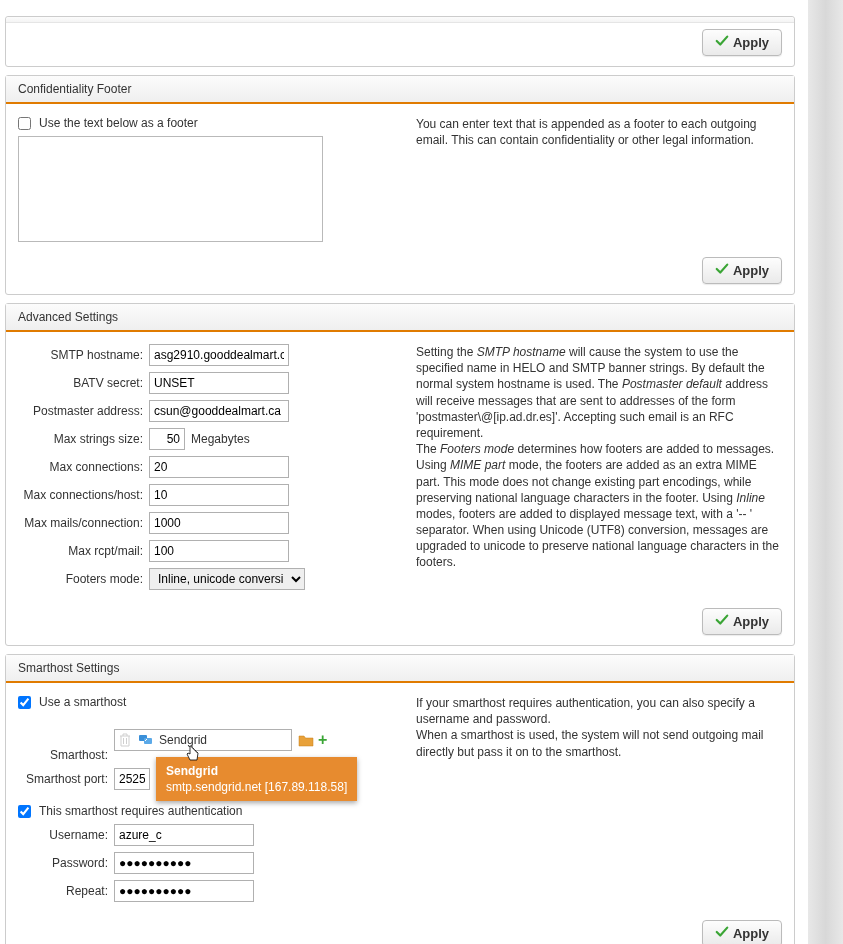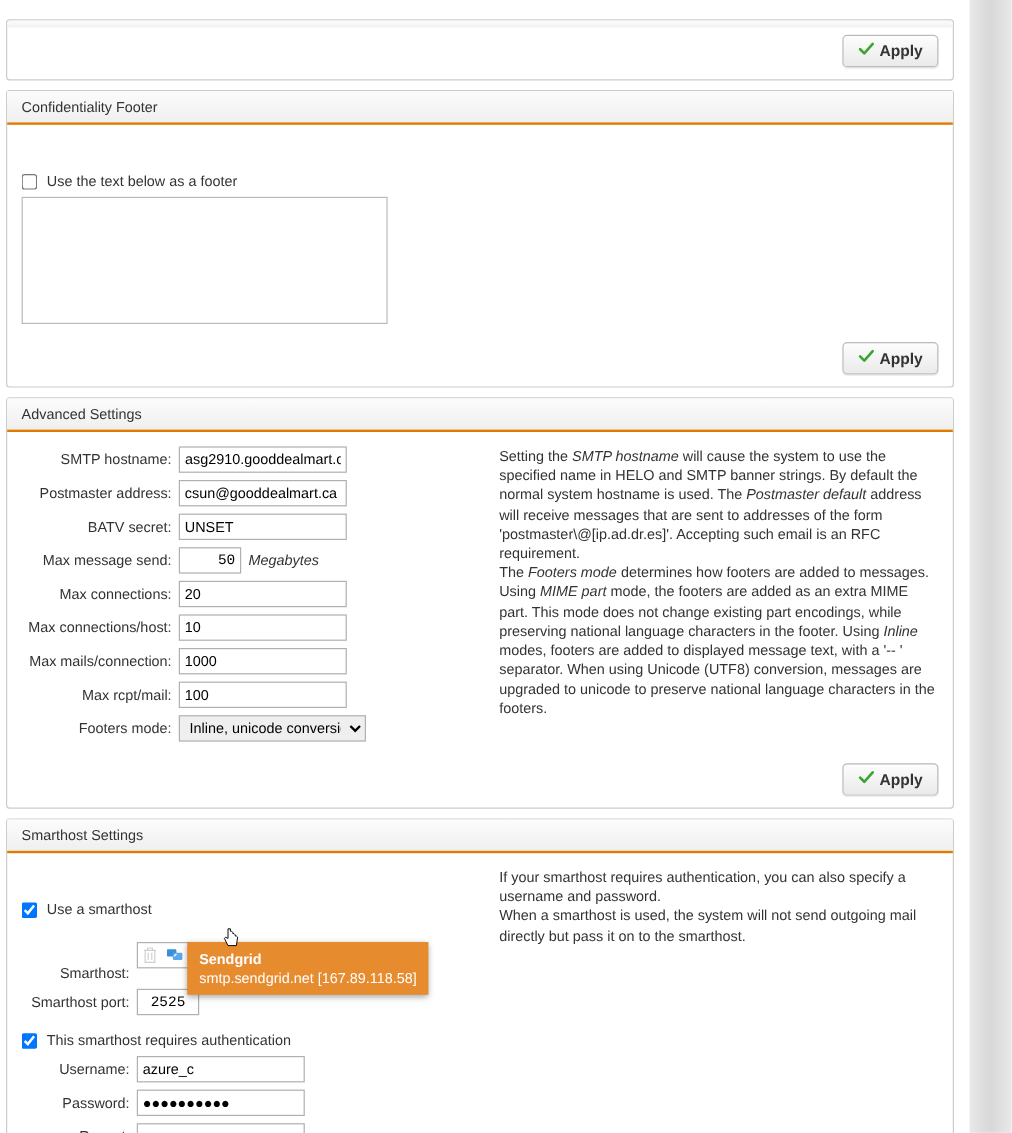--- a/index.html
+++ b/index.html
@@ -10,33 +10,33 @@
   .panel-top-edge { height: 6px; border-bottom: 1px solid #e5e5e5; background: linear-gradient(#fcfcfc,#f4f4f4); border-radius: 3px 3px 0 0; }
   .panel-header { background: linear-gradient(#fcfcfc, #efefef); padding: 6px 12px; font-size: 12px; color: #333; border-bottom: 2px solid #e07b00; }
   .panel-body { padding: 12px 12px 6px 12px; display: flex; gap: 18px; }
   .panel-col-left { width: 380px; flex-shrink: 0; }
   .panel-col-right { flex: 1; font-size: 12px; line-height: 1.35; }
   .panel-footer { padding: 6px 12px 10px 0; text-align: right; }
 
   .apply-btn { display: inline-flex; align-items: center; gap: 4px; background: linear-gradient(#fdfdfd, #eaeaea); border: 1px solid #bbb; border-radius: 4px; padding: 4px 12px; font-size: 13px; font-weight: bold; color: #333; cursor: pointer; box-shadow: 0 1px 1px rgba(0,0,0,0.08); }
   .apply-btn svg { width: 14px; height: 14px; }
 
-  .checkbox-row { display: flex; align-items: center; gap: 8px; margin-bottom: 6px; margin-top: 28px; }
+  .checkbox-row { display: flex; align-items: center; gap: 8px; margin-bottom: 6px; }
   .checkbox-row label { cursor: pointer; }
   input[type=checkbox] { width: 13px; height: 13px; cursor: pointer; }
 
   textarea.footer-text { width: 305px; height: 106px; resize: none; border: 1px solid #b9b9b9; padding: 4px; font-family: inherit; font-size: 12px; overflow-y: scroll; }
 
   .form-row { display: flex; align-items: center; margin-bottom: 6px; }
   .form-row > label { width: 125px; text-align: right; margin-right: 6px; font-size: 12px; }
   .form-row input[type=text], .form-row input[type=password], .form-row select { border: 1px solid #b0b0b0; padding: 2px 4px; font-size: 12px; height: 22px; }
   .in-wide { width: 140px; }
-  .in-num { width: 52px; text-align: center; font-family: Liberation Mono, monospace; }
+  .in-num { width: 36px; text-align: center; }
   select.in-wide { width: 156px; }
-  .unit { margin-left: 6px; font-style: italic; }
+  .unit { margin-left: 6px; }
 
   .smarthost-field { display: inline-flex; align-items: center; border: 1px solid #b0b0b0; height: 22px; width: 178px; background: #fff; }
   .smarthost-field .trash-icon { padding: 0 4px; opacity: 0.4; cursor: pointer; display:flex; }
   .smarthost-field .host-icon { padding: 0 4px; color: #2a7ed6; display:flex; }
   .smarthost-field .host-text { flex: 1; font-size: 12px; padding-left: 2px; }
   .folder-icon { margin-left: 6px; cursor: pointer; display:inline-flex; }
   .plus-icon { margin-left: 4px; color: #3aa535; font-weight: bold; font-size: 16px; cursor: pointer; }
 
   .tooltip { position: absolute; background: #e78b2f; color: #fff; padding: 6px 10px; font-size: 12px; font-weight: bold; box-shadow: 0 2px 5px rgba(0,0,0,0.35); border-radius: 0; line-height: 1.35; }
   .tooltip .line2 { font-weight: normal; }
@@ -67,49 +67,50 @@
   <div class="panel">
     <div class="panel-header">Confidentiality Footer</div>
     <div class="panel-body">
       <div class="panel-col-left">
         <div class="checkbox-row">
           <input type="checkbox" style="">
           <label>Use the text below as a footer</label>
         </div>
         <textarea class="footer-text" style=""></textarea>
       </div>
+      <div class="panel-col-right">You can enter text that is appended as a footer to each outgoing email. This can contain confidentiality or other legal information.</div>
     </div>
     <div class="panel-footer">
       <button class="apply-btn">
         <span><svg viewBox="0 0 16 16">
               <path d="M2 8 L6 12 L14 3" stroke="#3aa535" stroke-width="2.5" fill="none" stroke-linecap="round" stroke-linejoin="round"></path>
             </svg></span>
         <span>Apply</span>
       </button>
     </div>
   </div>
 
   <div class="panel">
     <div class="panel-header">Advanced Settings</div>
     <div class="panel-body">
       <div class="panel-col-left">
         <div class="form-row">
           <label>SMTP hostname:</label>
           <input type="text" class="in-wide" value="asg2910.gooddealmart.ca" style="">
         </div>
         <div class="form-row">
+          <label>BATV secret:</label>
+          <input type="text" class="in-wide" value="UNSET" style="">
+        </div>
+        <div class="form-row">
           <label>Postmaster address:</label>
           <input type="text" class="in-wide" value="csun@gooddealmart.ca" style="">
         </div>
         <div class="form-row">
-          <label>BATV secret:</label>
-          <input type="text" class="in-wide" value="UNSET" style="">
-        </div>
-        <div class="form-row">
-          <label>Max message send:</label>
+          <label>Max strings size:</label>
           <input type="text" class="in-num" style="text-align: right;" value="50">
           <span class="unit">Megabytes</span>
         </div>
         <div class="form-row">
           <label>Max connections:</label>
           <input type="text" class="in-wide" value="20" style="">
         </div>
         <div class="form-row">
           <label>Max connections/host:</label>
           <input type="text" class="in-wide" value="10" style="">

